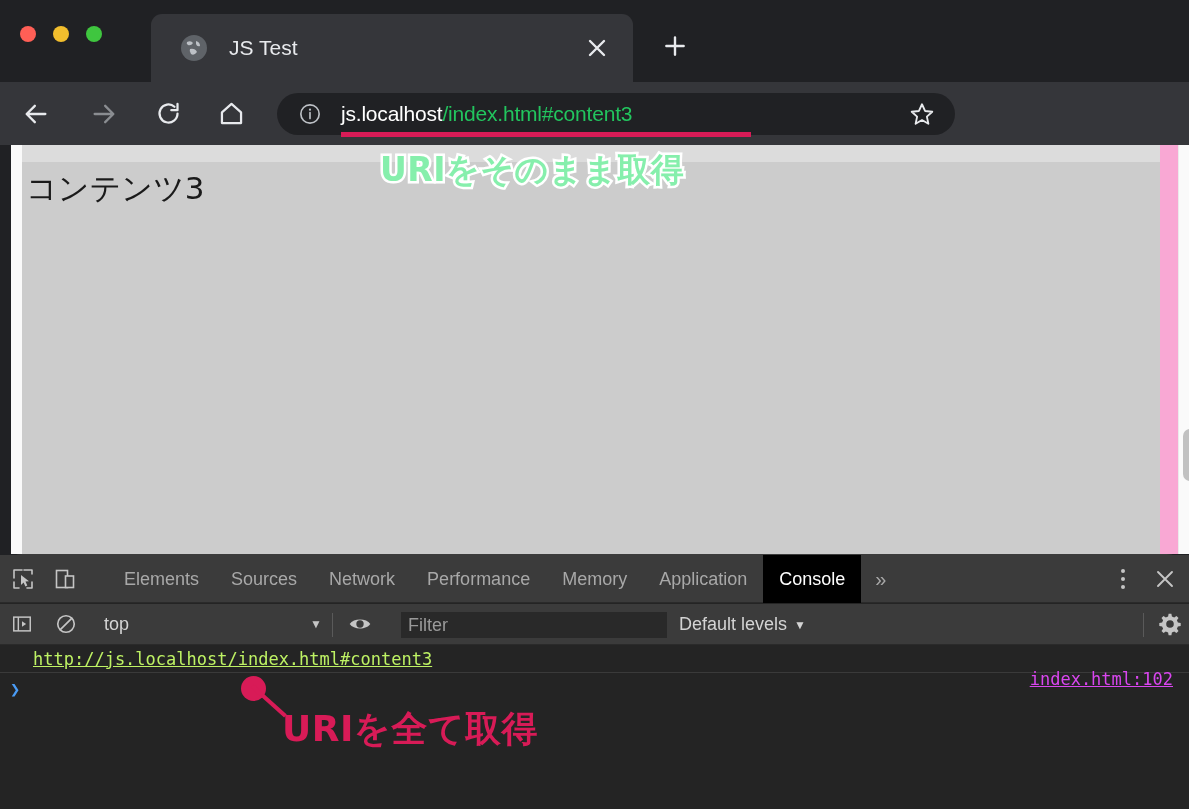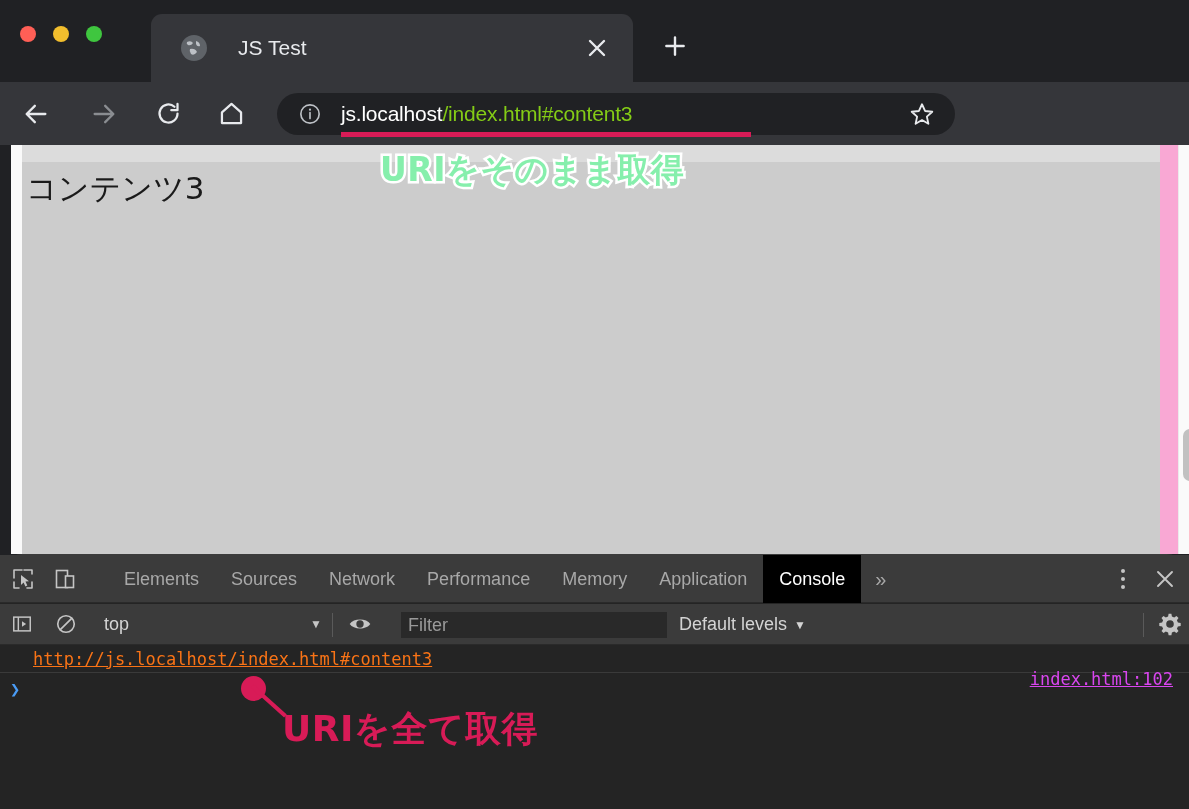--- a/index.html
+++ b/index.html
@@ -31,21 +31,21 @@
     background: #35363a;
     border-radius: 11px 11px 0 0;
     display: flex; align-items: center;
   }
   .tab-favicon {
     position: absolute; left: 28px; top: 50%; transform: translateY(-50%);
     width: 30px; height: 30px;
   }
   .tab-title {
     position: absolute; left: 78px; top: 50%; transform: translateY(-50%);
-    font-size: 21px; color: #e8eaed; white-space: nowrap; margin-left: 9px;
+    font-size: 21px; color: #e8eaed; white-space: nowrap;
   }
   .tab-close {
     position: absolute; right: 22px; top: 50%; transform: translateY(-50%);
     width: 28px; height: 28px; color: #e8eaed;
     display: flex; align-items: center; justify-content: center;
   }
   .newtab {
     position: absolute; left: 655px; top: 26px;
     width: 40px; height: 40px; color: #e8eaed;
     display: flex; align-items: center; justify-content: center;
@@ -74,21 +74,21 @@
   }
   .omni-info {
     position: absolute; left: 22px; top: 50%; transform: translateY(-50%);
     width: 22px; height: 22px; color: #bdc1c6;
   }
   .omni-url {
     position: absolute; left: 64px; top: 50%; transform: translateY(-50%);
     font-size: 21px; white-space: nowrap; letter-spacing: -0.2px;
   }
   .omni-url .host { color: #ffffff; }
-  .omni-url .path { color: #84cc16; }
+  .omni-url .path { color: #22c55e; }
   .omni-star {
     position: absolute; right: 20px; top: 50%; transform: translateY(-50%);
     width: 26px; height: 26px; color: #e8eaed;
   }
   .url-underline {
     position: absolute; left: 341px; top: 132px;
     width: 410px; height: 5px; background: #d81b57;
   }
   .ext-icon {
     position: absolute; left: 979px; top: 99px;
@@ -268,21 +268,21 @@
     background: #242424;
   }
   .c-msg {
     position: relative; height: 28px;
     border-bottom: 1px solid #3a3a3a;
     display: flex; align-items: center;
   }
   .c-msg-text {
     position: absolute; left: 33px; top: 50%; transform: translateY(-50%);
     font-family: "DejaVu Sans Mono", monospace;
-    font-size: 17px; color: #f97316;
+    font-size: 17px; color: #bef264;
     text-decoration: underline; white-space: nowrap;
   }
   .c-msg-src {
     position: absolute; right: 16px; top: 50%; transform: translateY(-50%);
     font-family: "DejaVu Sans Mono", monospace;
     font-size: 17px; color: #d946ef;
     text-decoration: underline; white-space: nowrap; margin-top: 20px;
   }
   .c-prompt {
     position: absolute; left: 0; top: 29px; width: 1189px; height: 30px;

